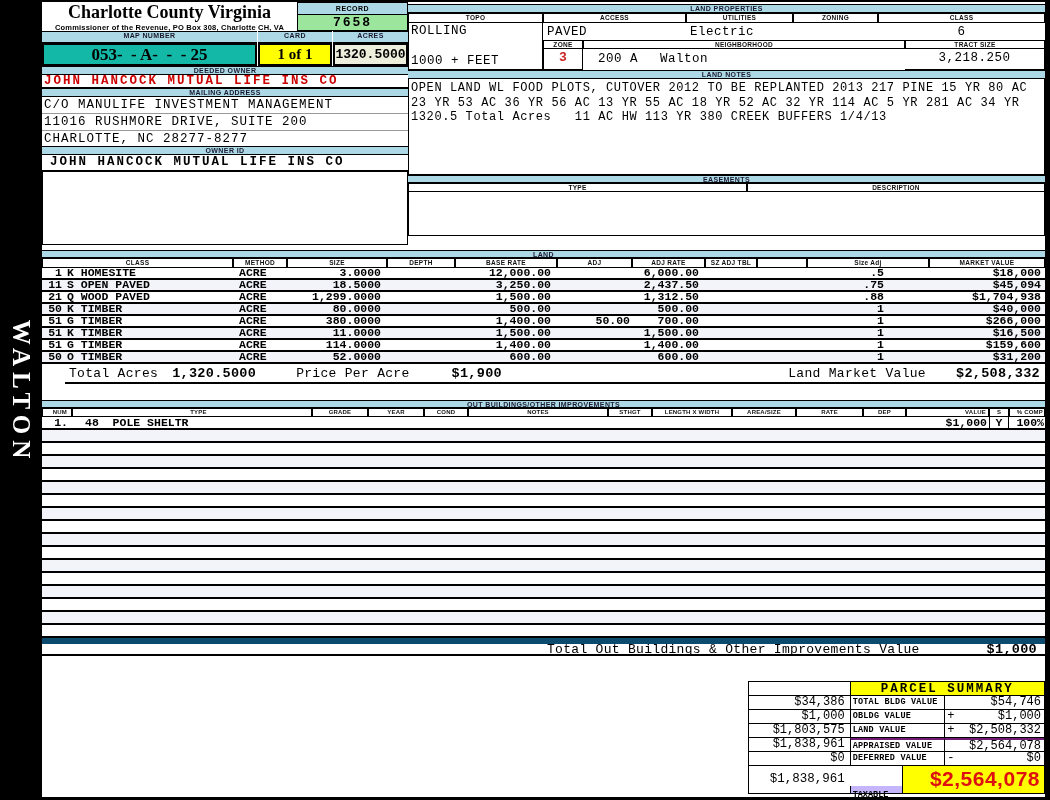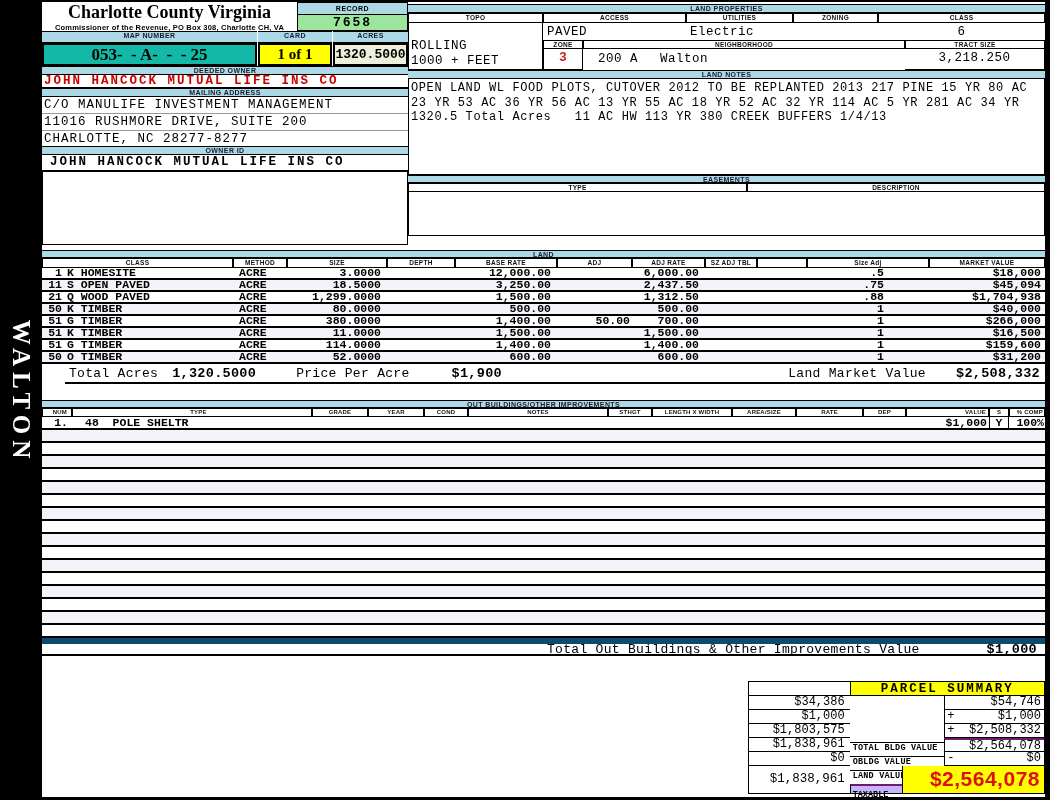--- a/index.html
+++ b/index.html
@@ -51,21 +51,21 @@
     letter-spacing:2px; line-height:15px; padding-left:8px; border-bottom:1px solid #000;}
   .left-empty { left:0; top:169px; width:366px; height:74px; border:1px solid #000; background:#fff; }
 
   
   .rcol { left:366px; top:2px; width:637px; height:232px; }
   .rcol .full { left:0; width:637px; }
   .lp-bar { top:0; height:9px; }
   .lp-h { top:9px; height:10px; }
   .v { font-size:12.5px; letter-spacing:.5px; line-height:14px; }
   .topo-cell { left:0; top:19px; width:135px; height:47px; border:1px solid #000; border-top:none; }
-  .topo-v1 { position:absolute; left:2px; top:16px; }
+  .topo-v1 { position:absolute; left:2px; top:1px; }
   .topo-v2 { position:absolute; left:2px; bottom:1px; }
   .zone-val { left:135px; top:45px; width:40px; height:21px; border:1px solid #000; border-top:none; text-align:center;
     color:#cc2222; font-weight:bold; font-size:13px; line-height:18px; }
   .tract-val { left:497px; top:45px; width:140px; height:21px; border-right:1px solid #000; border-bottom:1px solid #000; text-align:center; line-height:18px;}
   .notes-box { left:0; top:75px; width:637px; height:96px; border:1px solid #000; border-top:none; padding:2px 0 0 2px; }
   .notes-box div { font-size:12px; letter-spacing:.6px; line-height:14.5px; white-space:pre; }
   .eas-bar { top:171px; height:8px; }
   .eas-empty { left:0; top:188px; width:637px; height:44px; border:1px solid #000; border-top:none; }
 
   
@@ -106,21 +106,21 @@
 
   
   .summary { left:706px; top:679px; width:297px; border-right:1px solid #000; }
   .sum-row { display:flex; }
   .sum-row > div { border-left:1px solid #000; border-bottom:1px solid #000; }
   .sum-head { height:15px; }
   .s-prior { width:102px; text-align:right; font-size:12px; padding-right:5px; background:#fff; border-top:1px solid #000;}
   .s-title { width:195px; background:#ffff00; font-weight:bold; font-size:12.5px; text-align:center; letter-spacing:2px; line-height:14px; border-top:1px solid #000;}
   .sum-line { height:14px; }
   .sum-line .s-prior { border-top:none; line-height:13px; }
-  .s-label { width:95px; font-size:8.5px; font-weight:bold; letter-spacing:.2px; line-height:13px; padding-left:2px; background:#fff;margin-top:46px; }
+  .s-label { width:95px; font-size:8.5px; font-weight:bold; letter-spacing:.2px; line-height:13px; padding-left:2px; background:#fff; }
   .s-value { width:100px; font-size:12px; line-height:13px; display:flex; background:#fff; }
   .s-value .sign { padding-left:2px; }
   .s-value .amt { margin-left:auto; padding-right:3px; }
   .sum-line.rule .s-label, .sum-line.rule .s-value { border-top:2px solid #701a75; }
   .sum-tax { height:28px; }
   .sum-tax .s-prior { border-top:none; line-height:26px; font-size:12.5px; }
   .t-label { width:53px; background:#c4b5fd; font-size:8.5px; font-weight:bold; line-height:10px; padding:4px 0 0 2px;margin-top:20px; }
   .t-value { width:142px; background:#ffff00; color:#dd1111; font-family:"Liberation Sans",sans-serif;
     font-weight:bold; font-size:21px; text-align:right; line-height:26px; padding-right:4px; letter-spacing:.5px; }
 </style>

